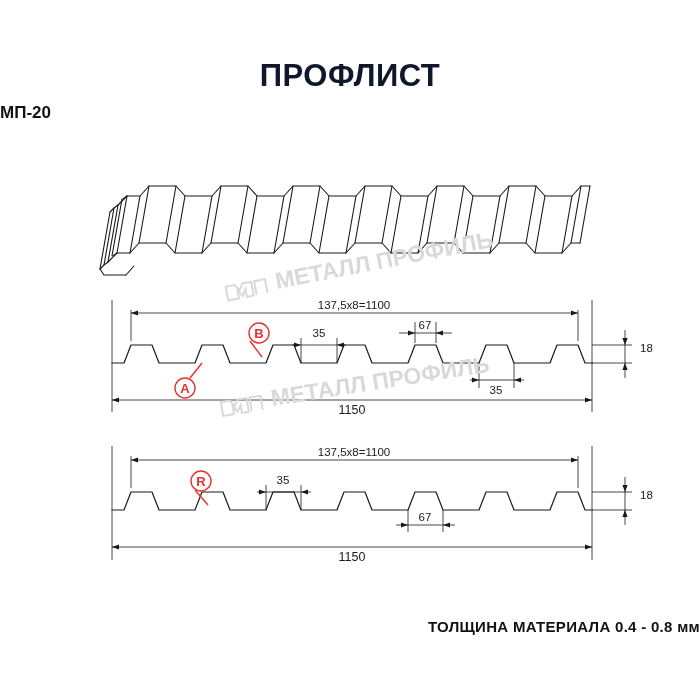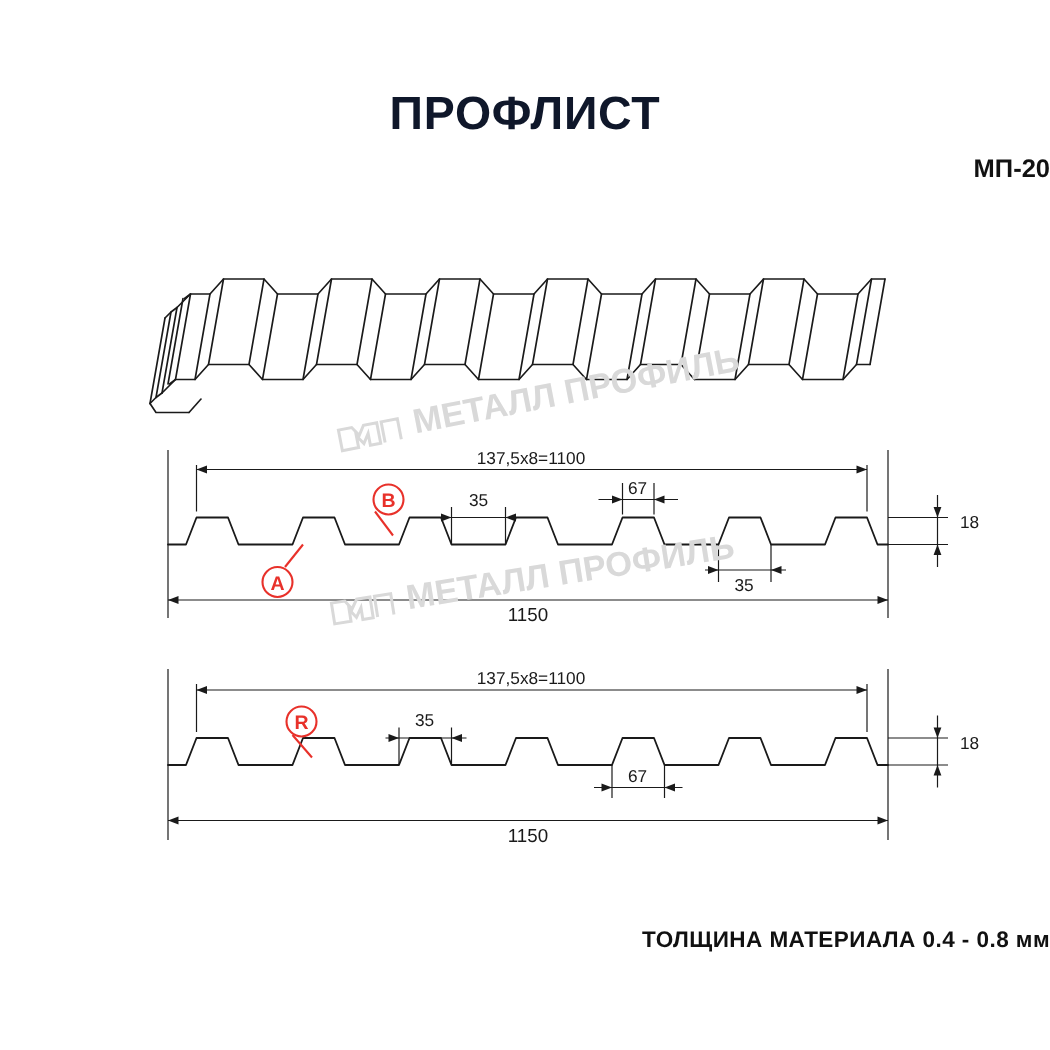--- a/index.html
+++ b/index.html
@@ -28,21 +28,21 @@
     font-size: 31px;
     font-weight: bold;
     letter-spacing: 0.5px;
     color: #0f172a;
   }
   .subtitle {
     position: absolute;
     top: 103px;
     left: 0;
     width: 700px;
-    text-align: right;
+    text-align: left;
     font-size: 17px;
     font-weight: bold;
     color: #111;
   }
   .footer {
     position: absolute;
     top: 618px;
     left: 0;
     width: 700px;
     text-align: right;

